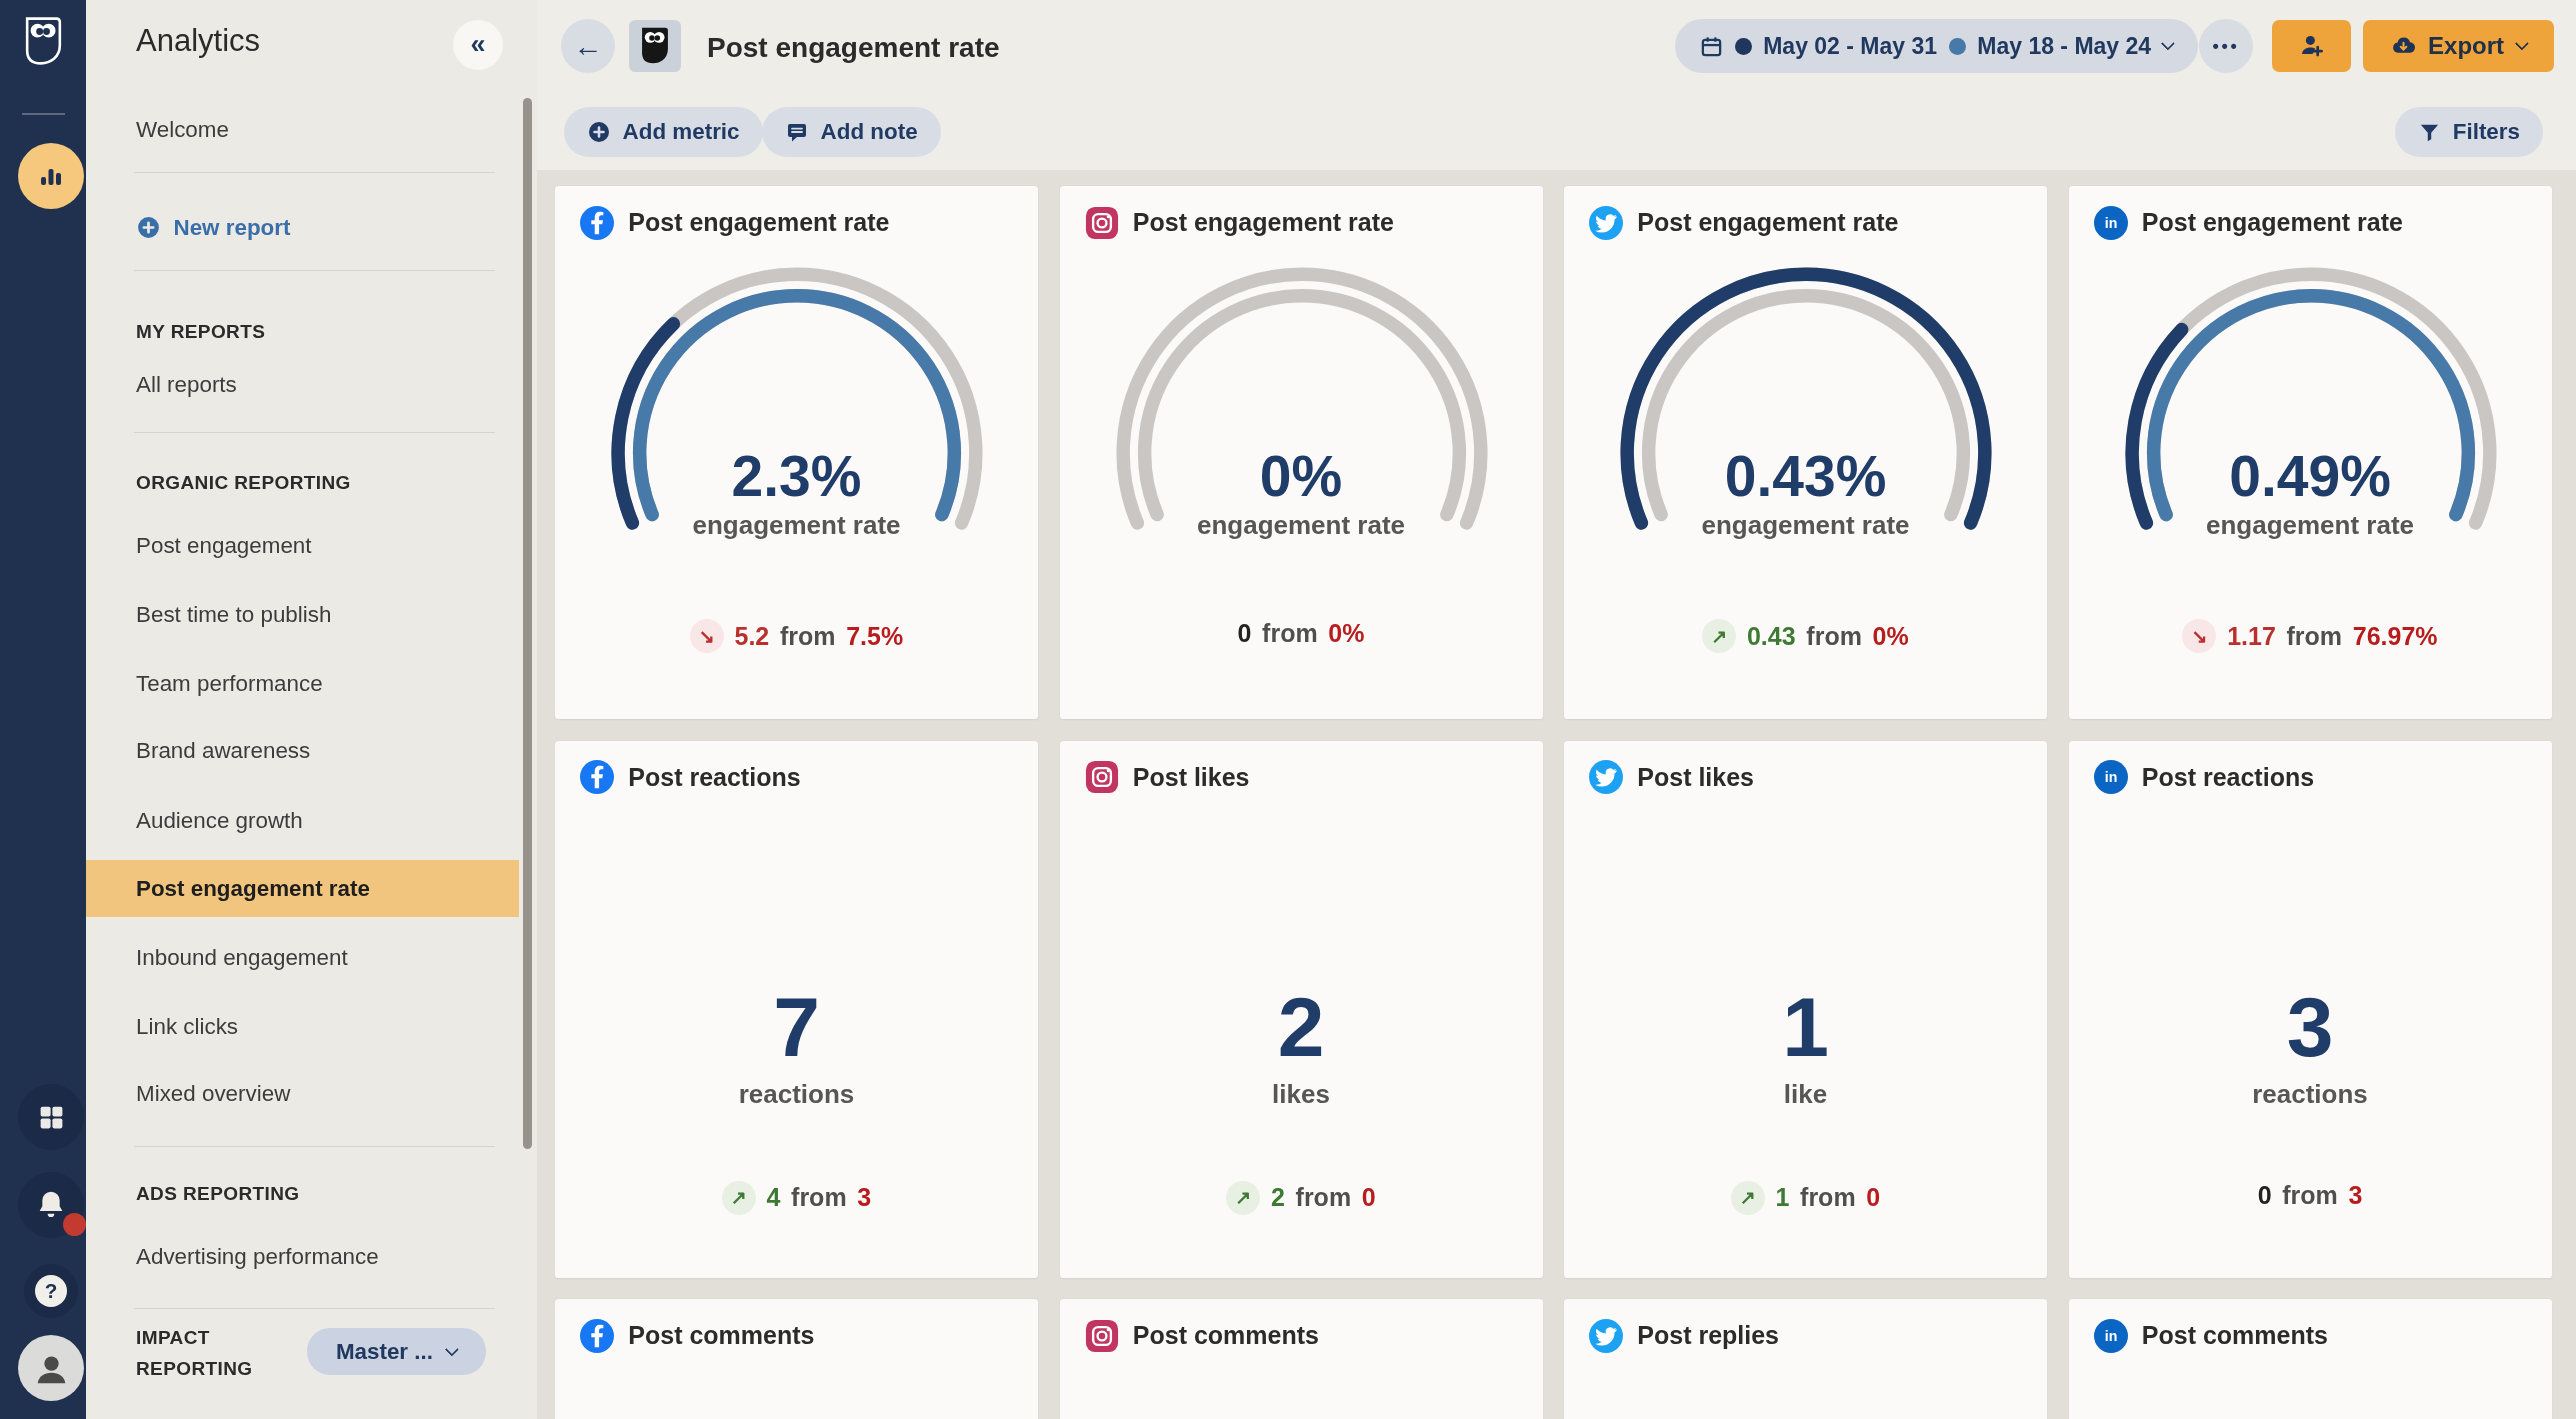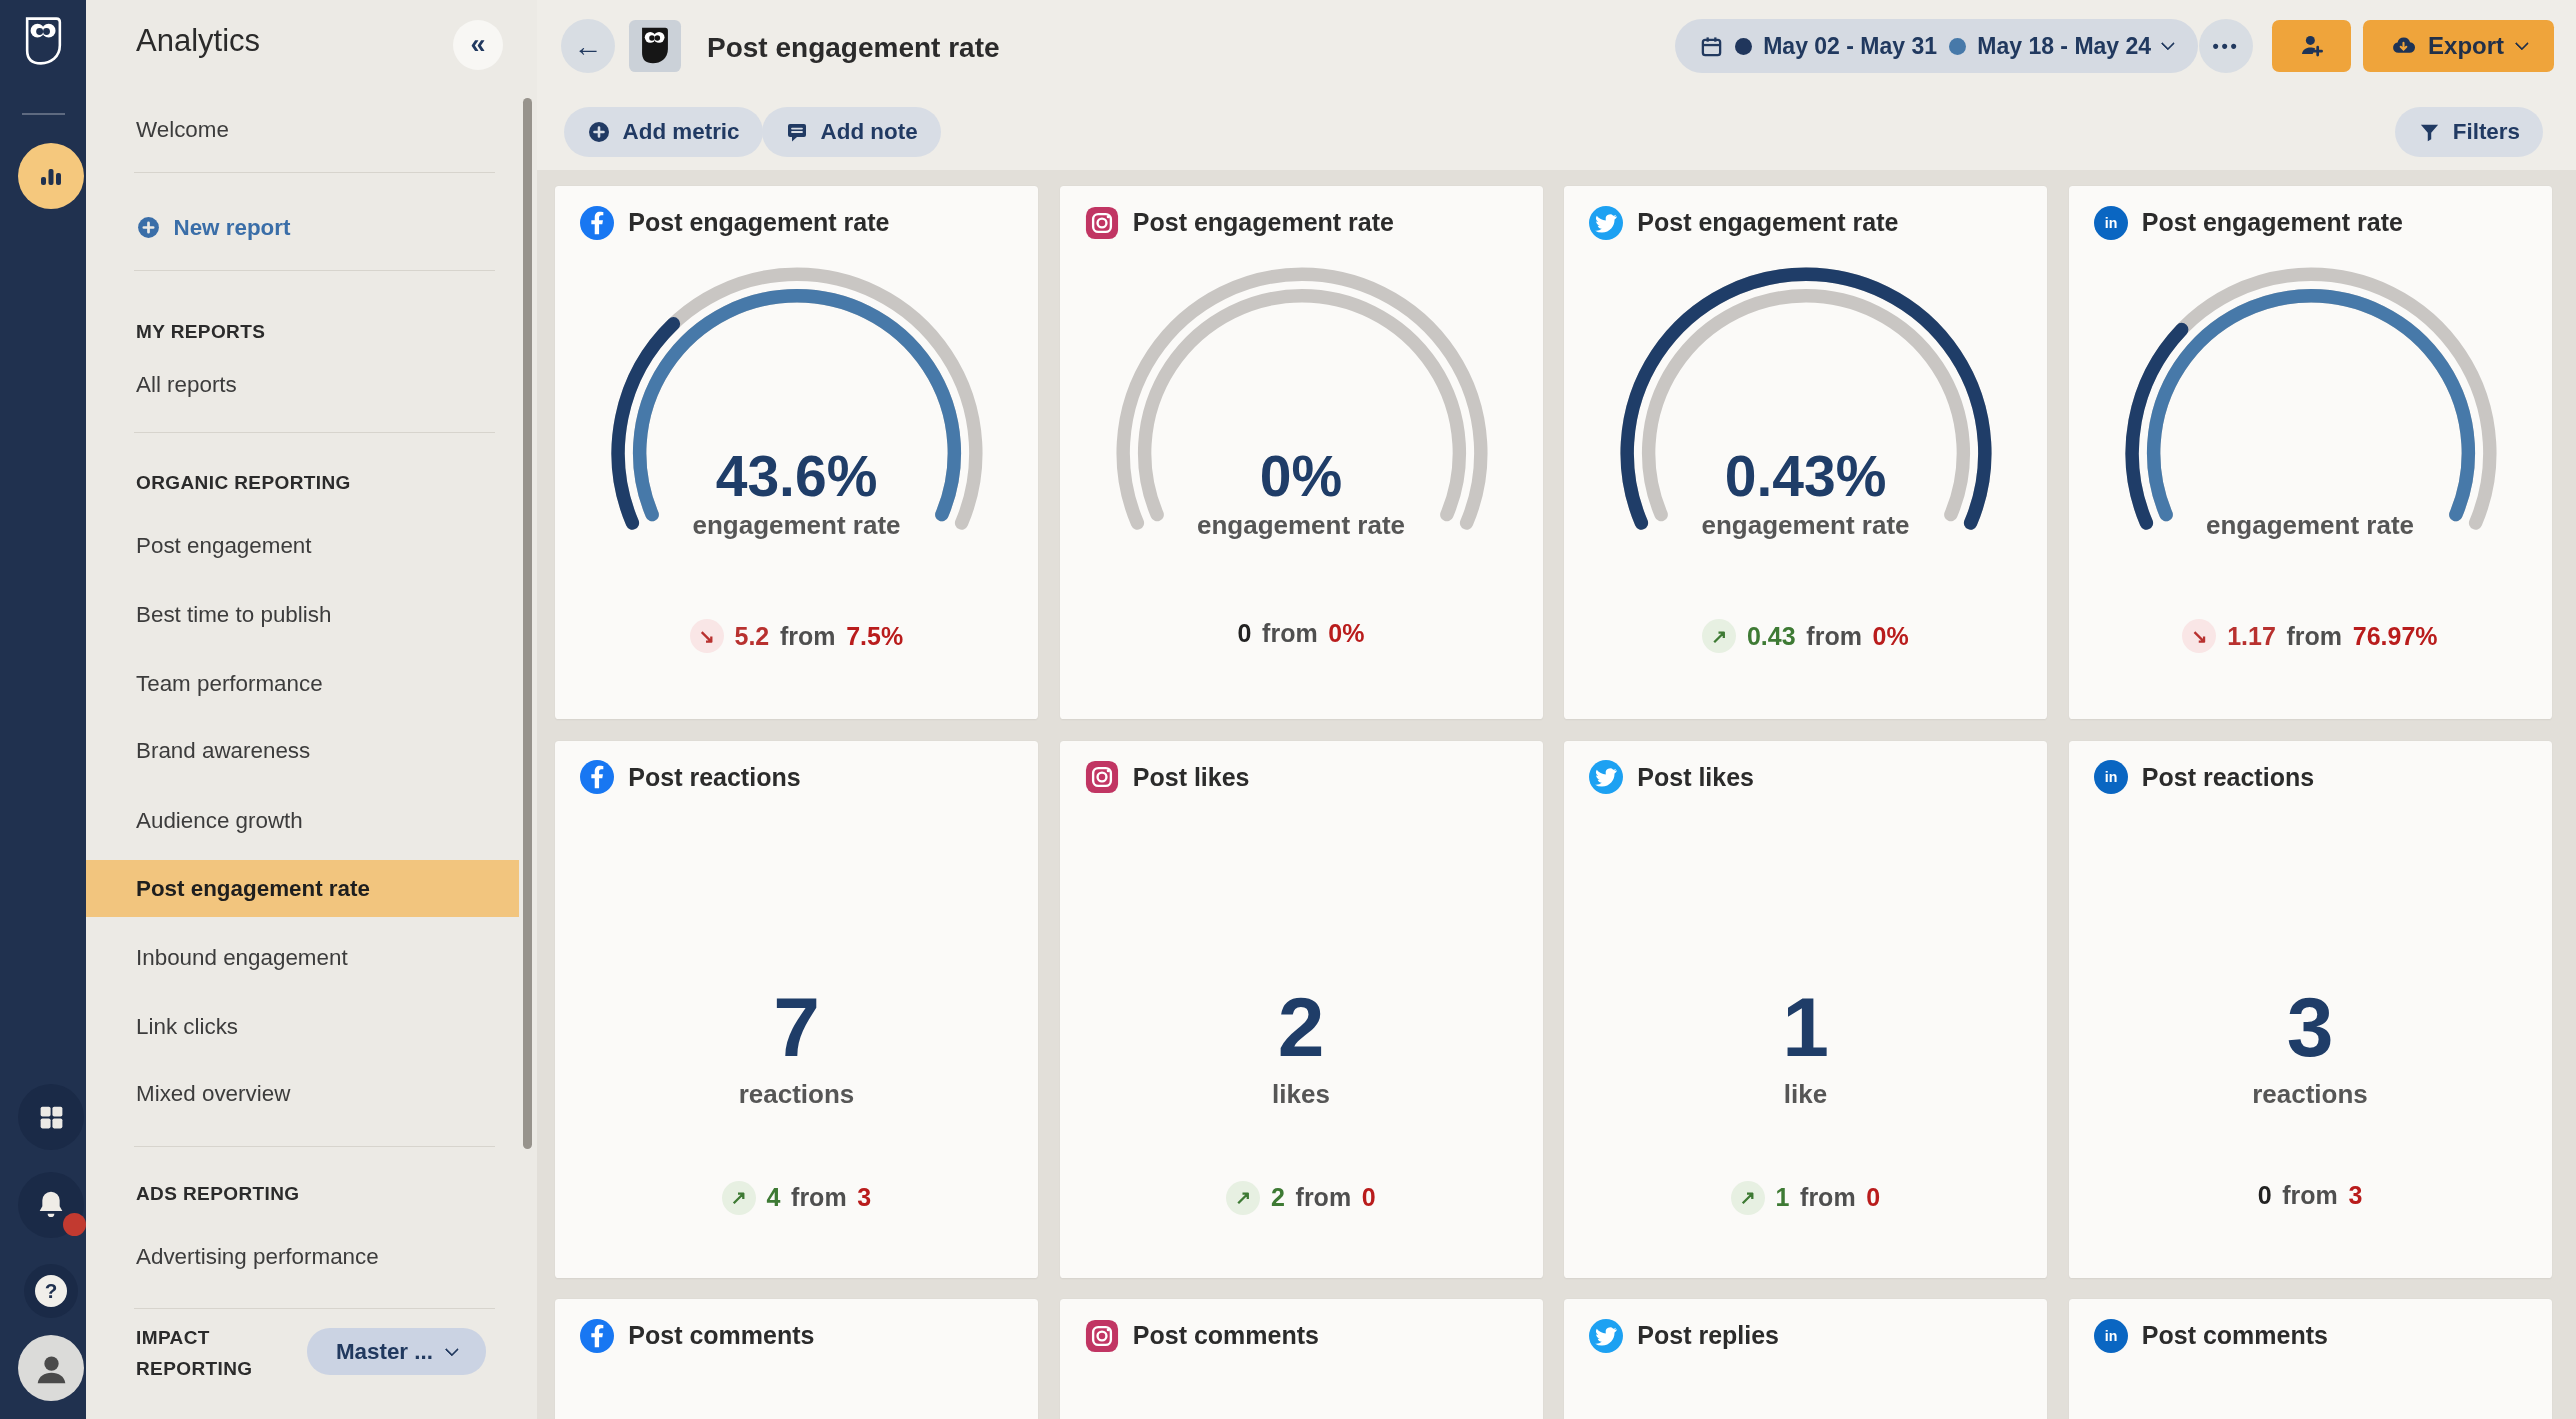--- a/index.html
+++ b/index.html
@@ -265,21 +265,21 @@
               </svg>
             </span>
       <span class="card-title">Post engagement rate</span>
     </div>
     <div class="gauge-wrap"><svg width="394" height="304" viewBox="0 0 440 340" fill="none">
               <path d="M 35.9 313.1 A 200 200 0 1 1 404.1 313.1" stroke="#C9C6C3" stroke-width="15" stroke-linecap="round"></path>
               <path d="M 35.9 313.1 A 200 200 0 0 1 81.8 90.4" stroke="#1F3D68" stroke-width="15" stroke-linecap="round"></path>
               <path d="M 58.0 303.8 A 176 176 0 1 1 382.0 303.8" stroke="#C9C6C3" stroke-width="15" stroke-linecap="round"></path>
               <path d="M 58.0 303.8 A 176 176 0 1 1 382.0 303.8" stroke="#4779A9" stroke-width="15" stroke-linecap="round"></path>
             </svg></div>
-    <div class="big-value">43.6%</div>
+    <div class="big-value">2.3%</div>
     <div class="value-label">engagement rate</div>
     <div class="delta down">
       <span class="delta-ico">↘</span>
       <span class="delta-change">5.2</span>
       <span class="delta-from">from</span>
       <span class="delta-prev">7.5%</span>
     </div>
   </div>
         <div class="card gauge">
     <div class="card-head">
@@ -339,20 +339,21 @@
               </svg>
             </span>
       <span class="card-title">Post engagement rate</span>
     </div>
     <div class="gauge-wrap"><svg width="394" height="304" viewBox="0 0 440 340" fill="none">
               <path d="M 35.9 313.1 A 200 200 0 1 1 404.1 313.1" stroke="#C9C6C3" stroke-width="15" stroke-linecap="round"></path>
               <path d="M 35.9 313.1 A 200 200 0 0 1 75.4 96.8" stroke="#1F3D68" stroke-width="15" stroke-linecap="round"></path>
               <path d="M 58.0 303.8 A 176 176 0 1 1 382.0 303.8" stroke="#C9C6C3" stroke-width="15" stroke-linecap="round"></path>
               <path d="M 58.0 303.8 A 176 176 0 1 1 382.0 303.8" stroke="#4779A9" stroke-width="15" stroke-linecap="round"></path>
             </svg></div>
+    <div class="big-value">0.49%</div>
     <div class="value-label">engagement rate</div>
     <div class="delta down">
       <span class="delta-ico">↘</span>
       <span class="delta-change">1.17</span>
       <span class="delta-from">from</span>
       <span class="delta-prev">76.97%</span>
     </div>
   </div>
         <div class="card number">
     <div class="card-head">

